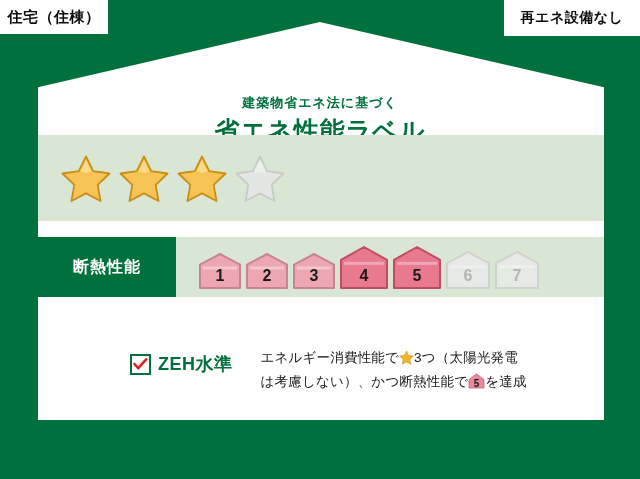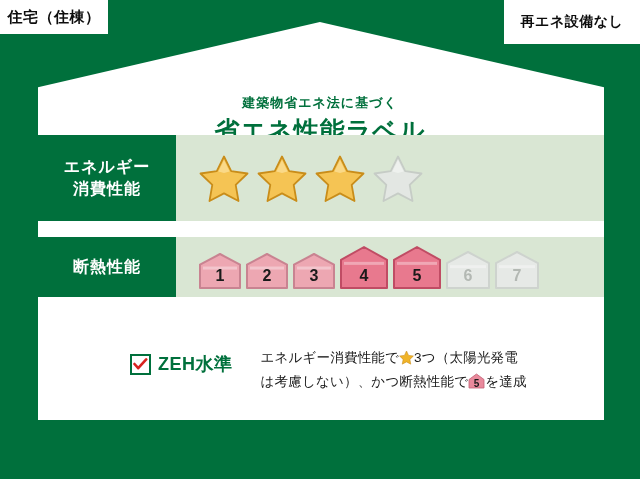--- a/index.html
+++ b/index.html
@@ -46,21 +46,21 @@
   }
   #tag-left {
     left: 0;
     width: 108px;
     height: 34px;
     font-size: 15px;
   }
   #tag-right {
     right: 0;
     width: 136px;
-    height: 44px;
+    height: 36px;
     font-size: 14px;
   }
 
   
   #title-block {
     position: absolute;
     left: 0;
     right: 0;
     top: 56px;
     text-align: center;
@@ -269,24 +269,20 @@
   <div class="corner-tag" id="tag-right">
     <span>再エネ設備なし</span>
   </div>
 
   <div id="title-block">
     <div id="title-sub">建築物省エネ法に基づく</div>
     <div id="title-main">省エネ性能ラベル</div>
   </div>
 
   <div class="metric-row" id="row-energy">
-    <div class="row-label">
-      <span>エネルギー</span>
-      <span>消費性能</span>
-    </div>
     <div class="row-content" id="star-strip">
         <div class="star">
           <svg width="52" height="50" viewBox="0 0 52 50">
             <polygon points="26,3.5 33.2,18.2 49.5,20.5 37.7,31.9 40.5,48 26,40.4 11.5,48 14.3,31.9 2.5,20.5 18.8,18.2" fill="#f5c454" stroke="#c98d1a" stroke-width="1.8" stroke-linejoin="round"></polygon>
             <polygon points="26,7 31.6,18.5 26,20 20.4,18.5" fill="#fbe09a" opacity="0.75"></polygon>
           </svg>
         </div>
         <div class="star">
           <svg width="52" height="50" viewBox="0 0 52 50">
             <polygon points="26,3.5 33.2,18.2 49.5,20.5 37.7,31.9 40.5,48 26,40.4 11.5,48 14.3,31.9 2.5,20.5 18.8,18.2" fill="#f5c454" stroke="#c98d1a" stroke-width="1.8" stroke-linejoin="round"></polygon>

